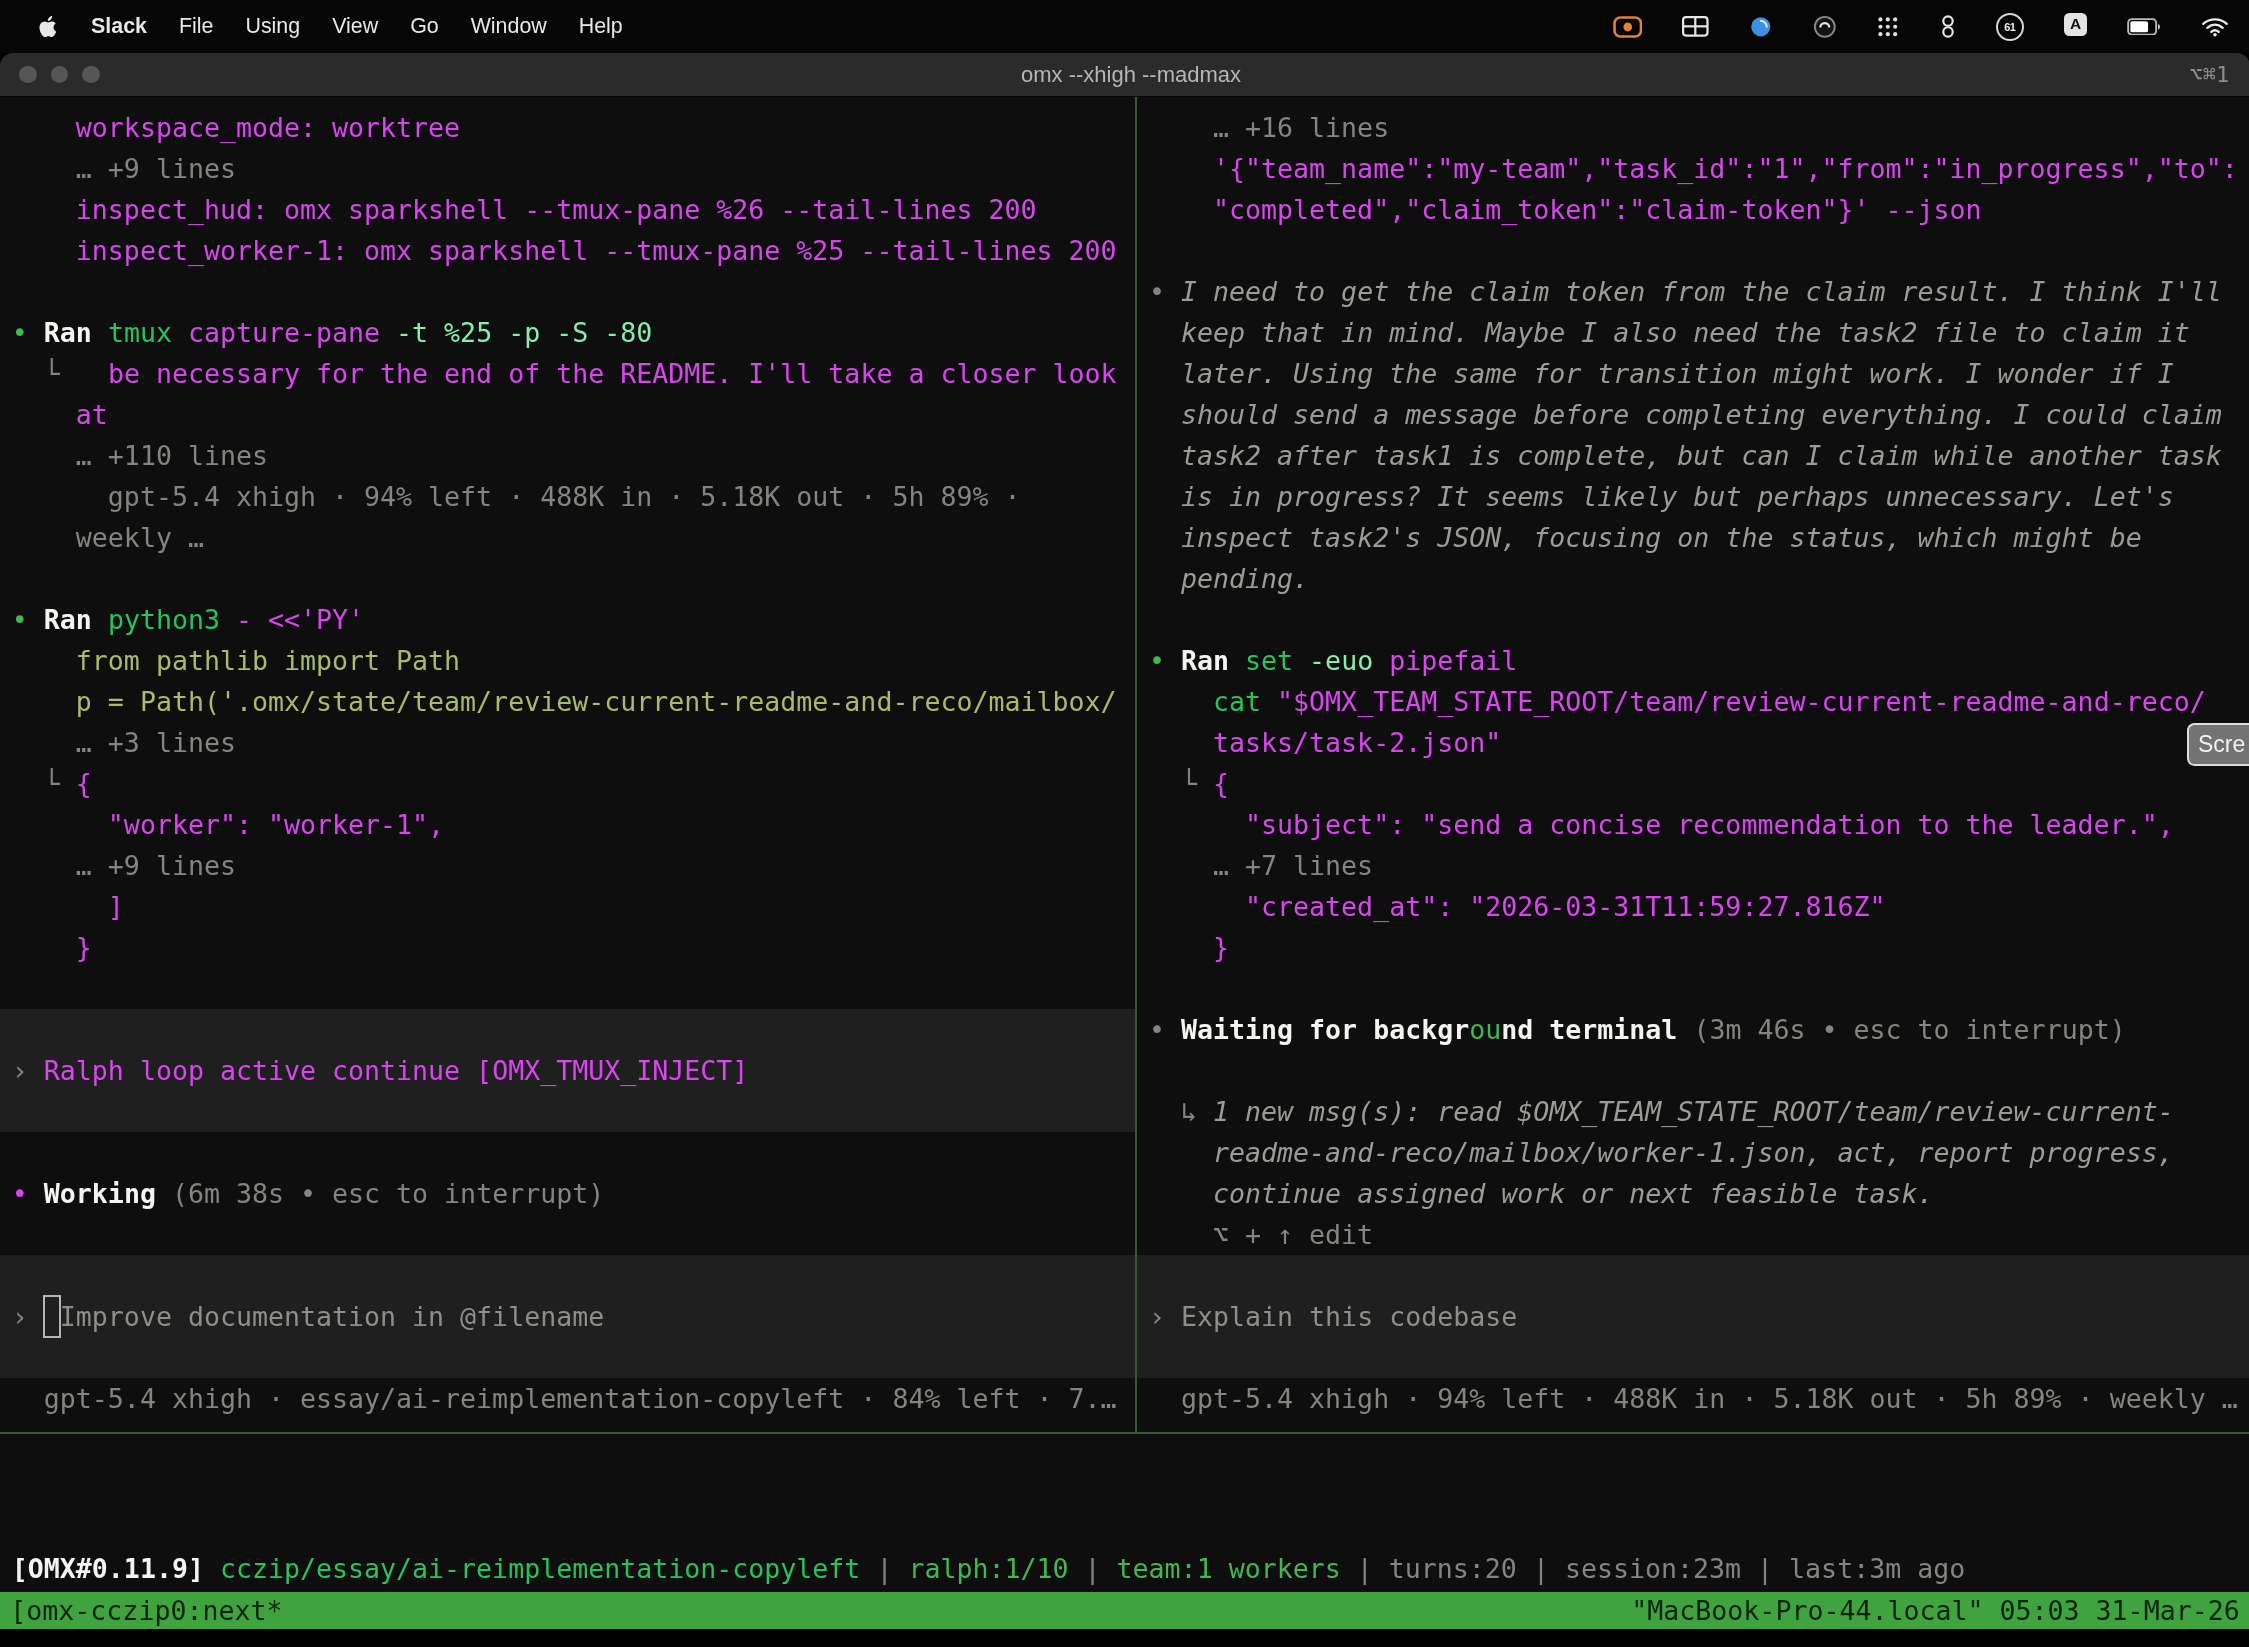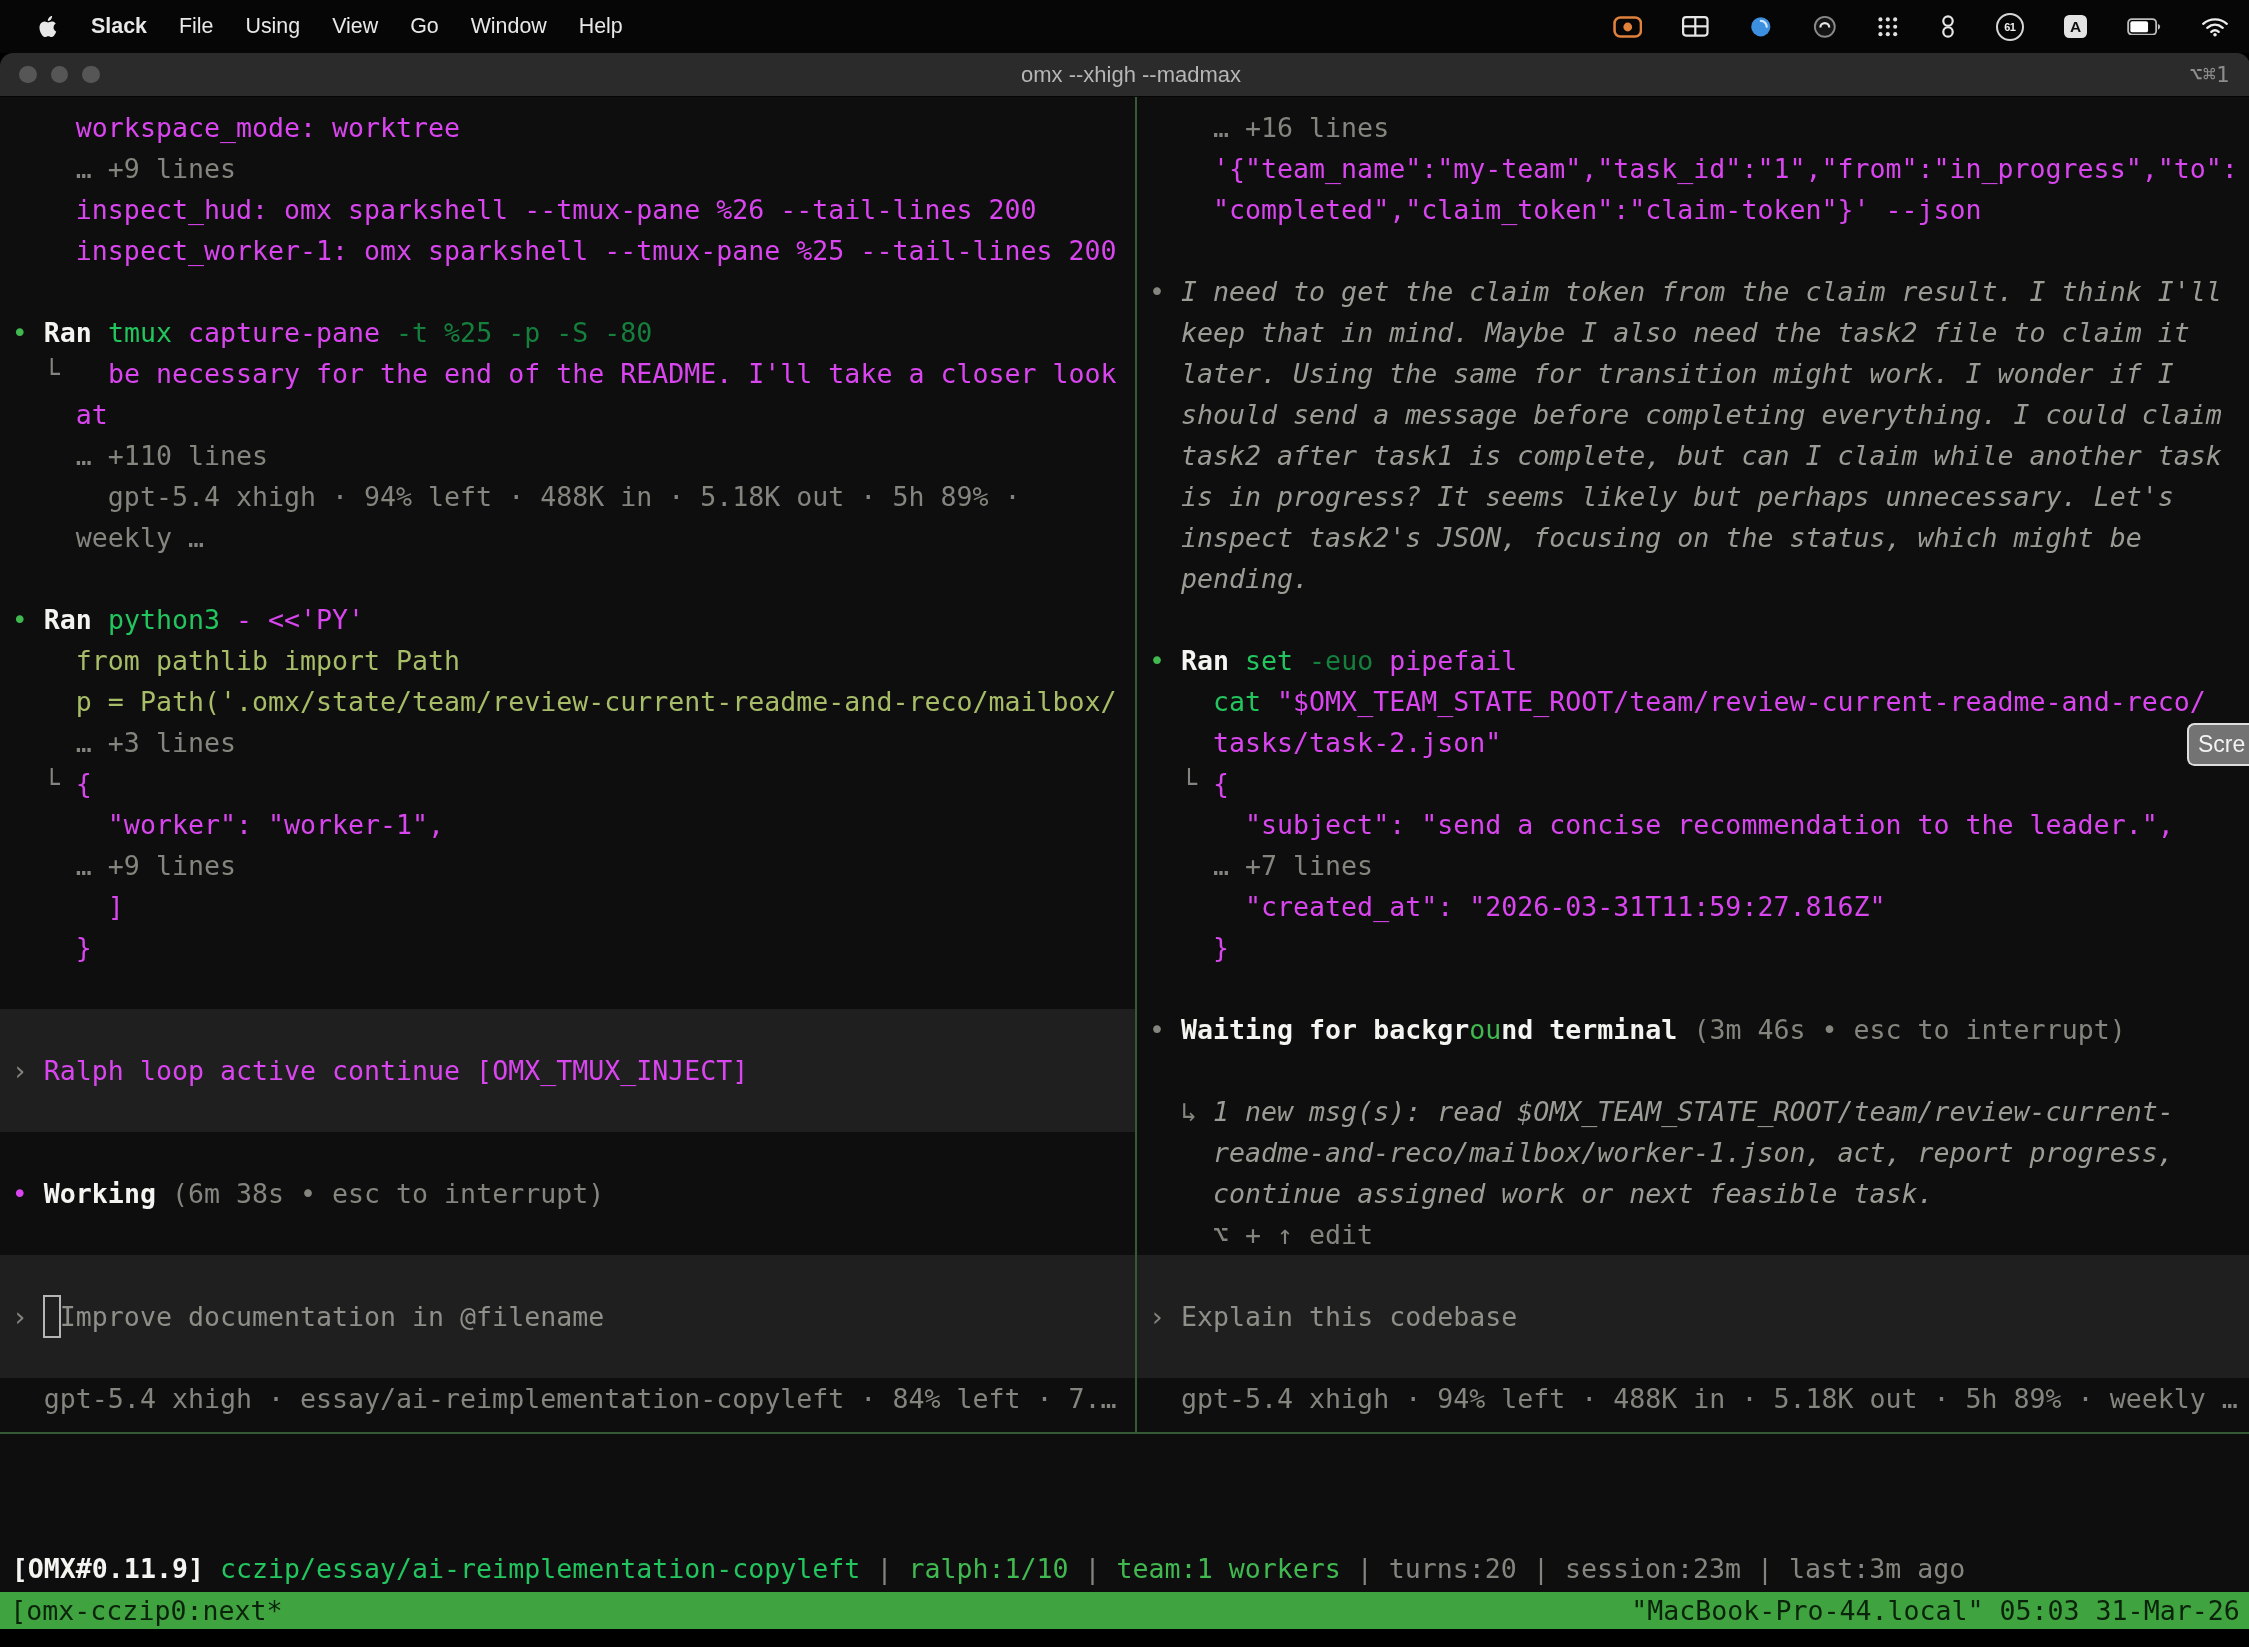--- a/index.html
+++ b/index.html
@@ -6,21 +6,21 @@
   html,body{width:2250px;height:1648px;background:#000;overflow:hidden}
   body{font-family:"DejaVu Sans Mono","Liberation Mono",monospace}
 
   
   .menubar{height:53px;background:#060606;display:flex;align-items:center;justify-content:space-between;
     padding:0 20.7px;color:#e8e8e8;font-size:21.4px;font-family:"Liberation Sans","DejaVu Sans",sans-serif}
   .menubar-left{display:flex;align-items:center}
   .apple{padding:0 17.7px;display:inline-flex;align-items:center}
   .appname{font-weight:bold;padding:0 16px}
   .menu-item{padding:0 16px}
-  .menubar-right{display:flex;align-items:center;gap:40px}
+  .menubar-right{display:flex;gap:40px}
   .sicon{display:inline-flex;align-items:center;justify-content:center}
   .k-gauge{width:28px;height:28px;border:2.2px solid #d5d5d5;border-radius:50%}
   .k-gauge .sicon-text{font-size:11px;color:#f0f0f0;font-weight:bold;letter-spacing:-0.7px}
   .k-inputa{width:23.6px;height:23.6px;background:#e3e3e3;border-radius:5.2px}
   .k-inputa .sicon-text{font-size:15.5px;color:#101010;font-weight:bold}
 
   
   .window{position:relative;height:1594px;background:#0e0e0e;border-radius:13.3px 13.3px 0 0;overflow:hidden;
     display:flex;flex-direction:column}
   .titlebar{height:44px;background:#2b2b2b;display:flex;align-items:center;position:relative;flex:0 0 44px;
@@ -37,21 +37,21 @@
   .pane.left{flex:0 0 1135px}
   .pane.right{flex:1}
   .vdivider{flex:0 0 2.2px;background:#365a36}
   .tline{height:41px}
   .band{background:#1f1f1f;margin-left:-11.8px;padding:41px 0 41px 11.8px}
 
   .c-fg{color:#d946ef}
   .c-dim{color:#85857f}
   .c-b{color:#f4f4f1;font-weight:bold}
   .c-blue{color:#22c55e}
-  .c-red{color:#15803d}
+  .c-red{color:#86efac}
   .c-green{color:#3fb950}
   .c-bgreen{color:#3fb950;font-weight:normal}
   .c-code{color:#a8bd68}
   .c-it{color:#9c9c96;font-style:italic}
   .c-ph{color:#8f8f89}
   .cursor{display:inline-block;width:16px;outline:2.2px solid #b5b5b5;outline-offset:-1.5px}
 
   
   .hdivider{flex:0 0 2.2px;background:#365a36}
   .hud{flex:1;background:#0e0e0e;padding:32px 0 0 11.8px;font-size:26.6px;line-height:41px;white-space:pre;overflow:hidden}

